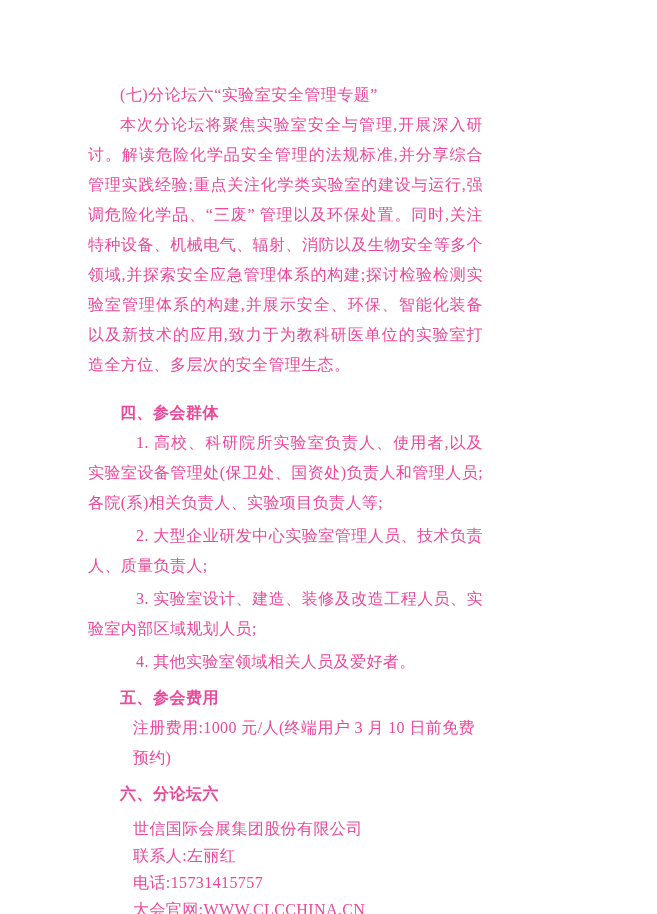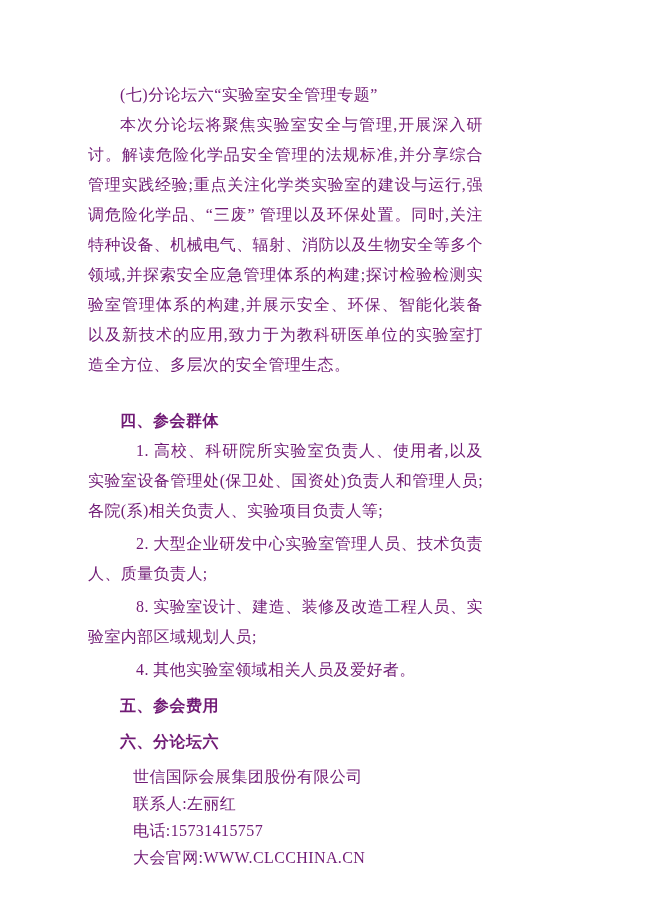--- a/index.html
+++ b/index.html
@@ -4,21 +4,21 @@
 <style>
   * { margin: 0; padding: 0; box-sizing: border-box; }
   html, body { background: #ffffff; }
   body {
     width: 657px; height: 914px;
     font-family: "Liberation Serif", "DejaVu Serif", serif;
   }
   .page {
     width: 571px; height: 914px;
     background: #ffffff;
-    color: #701a75;
+    color: #ec4899;
     font-size: 16px;
     overflow: hidden;
     position: relative;
   }
   .content {
     padding: 80px 88px 0 88px;
   }
   .subheading {
     font-size: 16px;
     font-weight: normal;
@@ -32,21 +32,21 @@
     text-indent: 2em;
     letter-spacing: 0.4px;
   }
   .sec-heading {
     font-size: 16px;
     font-weight: bold;
     line-height: 30px;
     padding-left: 2em;
     letter-spacing: 0.5px;
   }
-  .sec-heading.participants { margin-top: 26px; }
+  .sec-heading.participants { margin-top: 18px; }
   .sec-heading.fee { margin-top: 6px; }
   .sec-heading.contact { margin-top: 6px; }
   .item {
     line-height: 30px;
     text-align: justify;
     text-indent: 3em;
     letter-spacing: 0.4px;
     margin-bottom: 3px;
   }
   .fee-line {
@@ -72,25 +72,26 @@
   <div class="content">
 
     <h3 class="subheading">(七)分论坛六“实验室安全管理专题”</h3>
 
     <p class="body-para">本次分论坛将聚焦实验室安全与管理,开展深入研讨。解读危险化学品安全管理的法规标准,并分享综合管理实践经验;重点关注化学类实验室的建设与运行,强调危险化学品、“三废” 管理以及环保处置。同时,关注特种设备、机械电气、辐射、消防以及生物安全等多个领域,并探索安全应急管理体系的构建;探讨检验检测实验室管理体系的构建,并展示安全、环保、智能化装备以及新技术的应用,致力于为教科研医单位的实验室打造全方位、多层次的安全管理生态。</p>
 
     <h3 class="sec-heading participants">四、参会群体</h3>
 
     <p class="item">1. 高校、科研院所实验室负责人、使用者,以及实验室设备管理处(保卫处、国资处)负责人和管理人员;各院(系)相关负责人、实验项目负责人等;</p>
     <p class="item">2. 大型企业研发中心实验室管理人员、技术负责人、质量负责人;</p>
-    <p class="item">8. 实验室设计、建造、装修及改造工程人员、实验室内部区域规划人员;</p>
+    <p class="item">3. 实验室设计、建造、装修及改造工程人员、实验室内部区域规划人员;</p>
     <p class="item">4. 其他实验室领域相关人员及爱好者。</p>
 
     <h3 class="sec-heading fee">五、参会费用</h3>
 
+    <p class="fee-line">注册费用:1000 元/人(终端用户 3 月 10 日前免费预约)</p>
 
     <h3 class="sec-heading contact">六、分论坛六</h3>
 
     <div class="contacts">
       <div class="contact-col first">
         <p>世信国际会展集团股份有限公司</p>
         <p>联系人:左丽红</p>
         <p>电话:15731415757</p>
         <p>大会官网:WWW.CLCCHINA.CN</p>
       </div>

